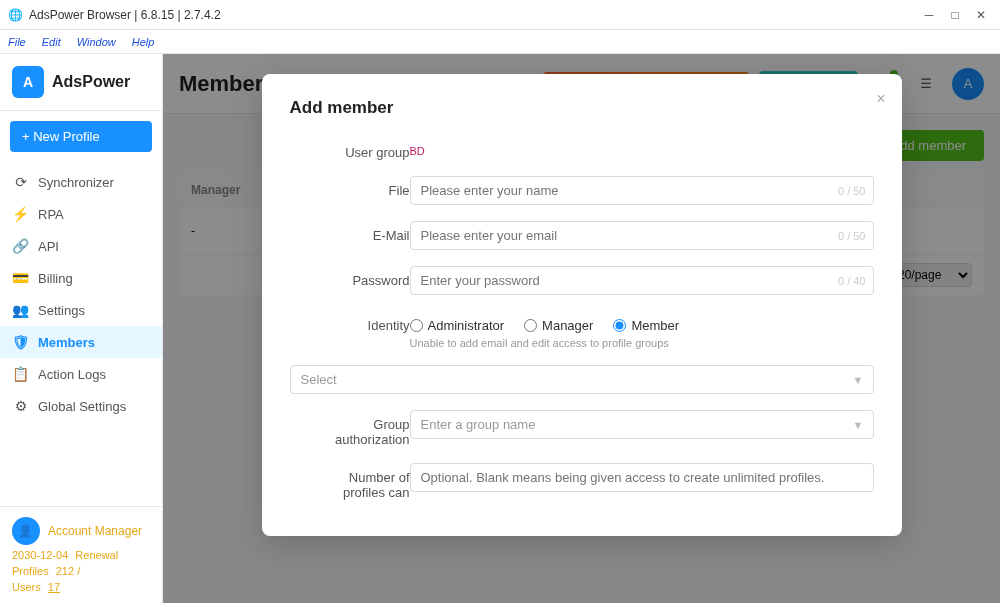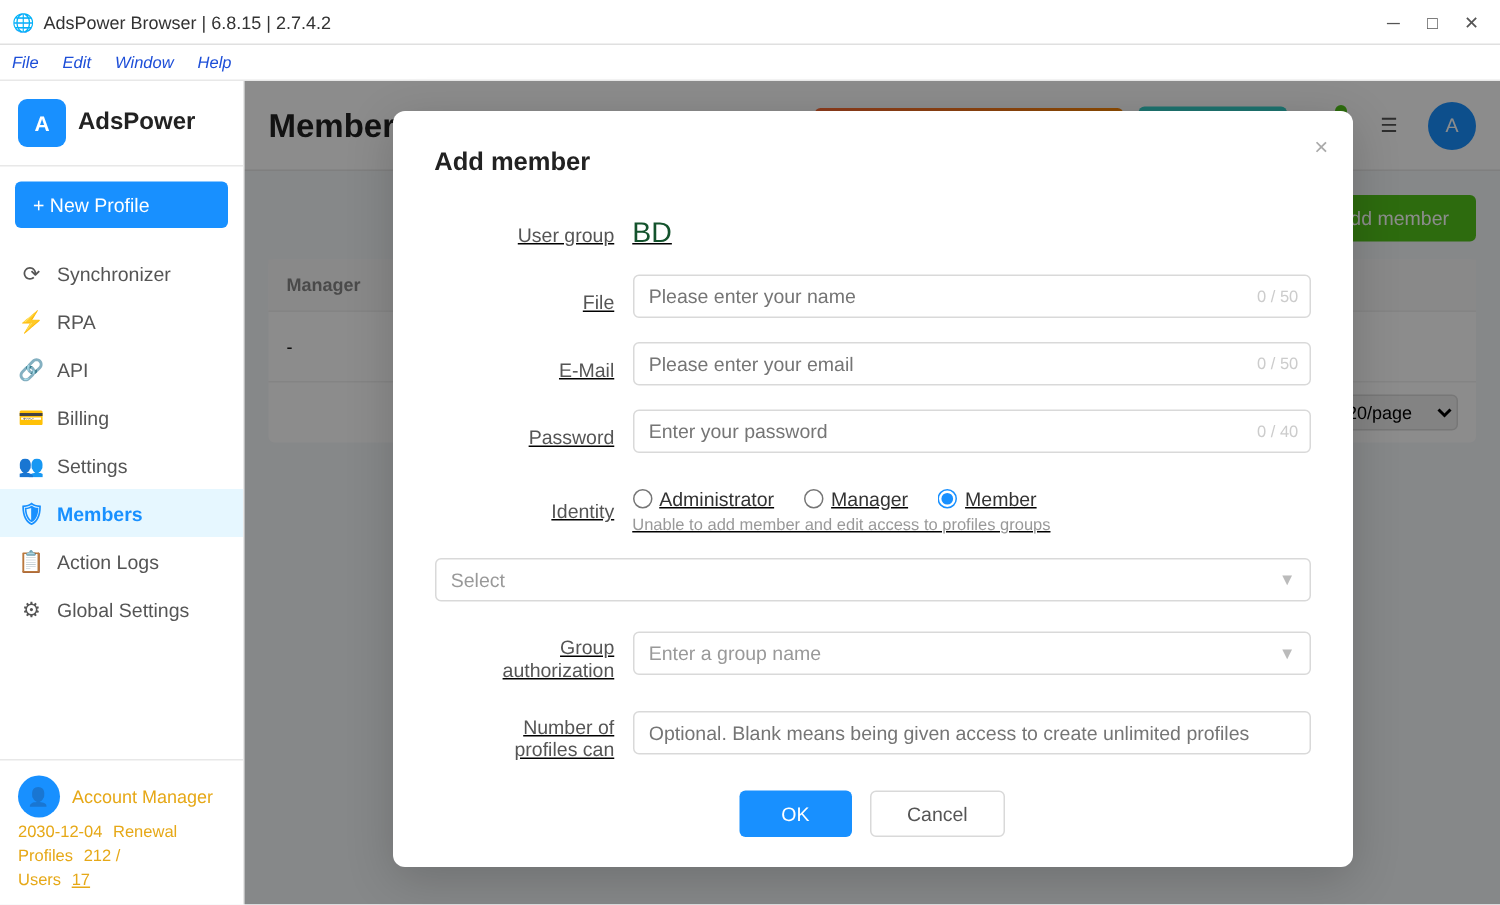--- a/index.html
+++ b/index.html
@@ -239,36 +239,34 @@
     }
     .modal-close {
       position: absolute;
       top: 16px; right: 16px;
       background: none; border: none;
       font-size: 16px; color: #aaa; cursor: pointer;
     }
 
     .form-row {
       display: flex;
-      align-items: center;
+      align-items: flex-start;
       margin-bottom: 16px;
-      gap: 12px;
-      text-decoration: underline;
     }
     .form-label {
       width: 120px;
       text-align: right;
       font-size: 13px;
       color: #555;
       padding-top: 7px;
       flex-shrink: 0;
     }
     .form-value {
-      font-size: 19px;
-      color: #14532d;
+      font-size: 11px;
+      color: #be185d;
       padding-top: 7px;
     }
     .input-wrapper {
       flex: 1;
       position: relative;
     }
     .input-wrapper input {
       width: 100%;
       border: 1px solid #d9d9d9;
       border-radius: 4px;
@@ -570,21 +568,21 @@
               </label>
               <label class="radio-option">
                 <input type="radio" name="identity" style="">
                 <span>Manager</span>
               </label>
               <label class="radio-option">
                 <input type="radio" name="identity" checked="" style="">
                 <span>Member</span>
               </label>
             </div>
-            <div class="radio-note">Unable to add member and edit access to profiles groups</div>
+            <div class="radio-note">Unable to add email and edit access to profile groups</div>
           </div>
         </div>
 
         <div class="form-row">
           <div class="select-wrapper">
             <select>
               <option value="">Select</option>
             </select>
             <span class="select-arrow">▼</span>
           </div>
@@ -600,21 +598,17 @@
           </div>
         </div>
 
         <div class="form-row">
           <span class="form-label">Number of<br>profiles can</span>
           <div class="input-wrapper">
             <input type="text" placeholder="Optional. Blank means being given access to create unlimited profiles." style="">
           </div>
         </div>
 
-        <div class="modal-footer">
-          <button class="btn-ok">OK</button>
-          <button class="btn-cancel">Cancel</button>
-        </div>
       </div>
     </div>
 
   </div>
 </div>
 
 </body></html>

